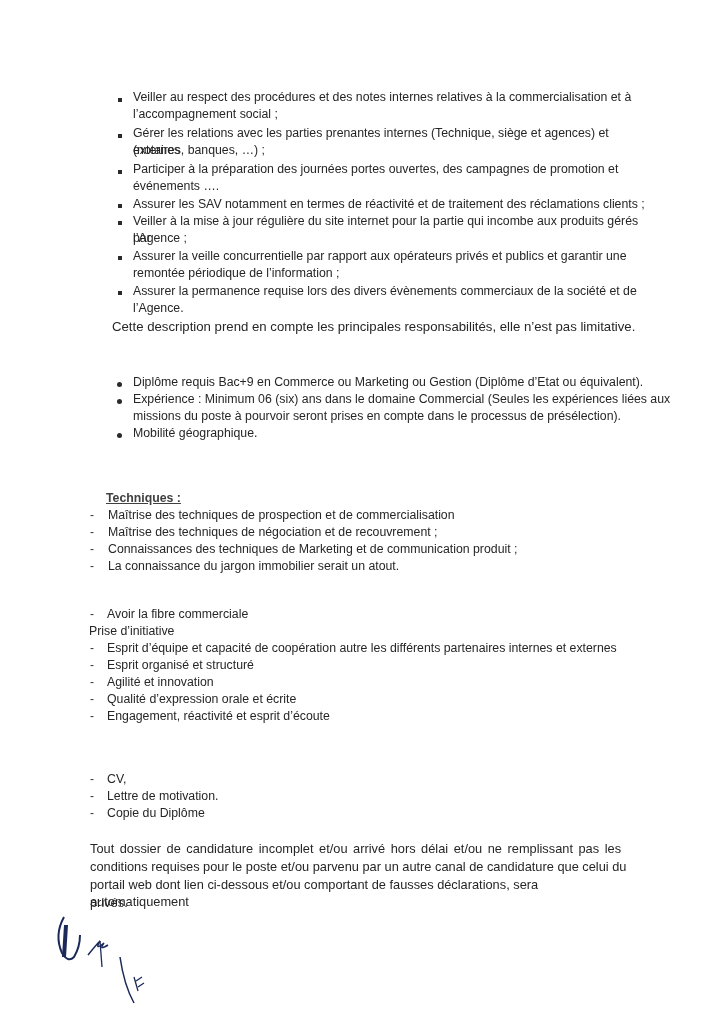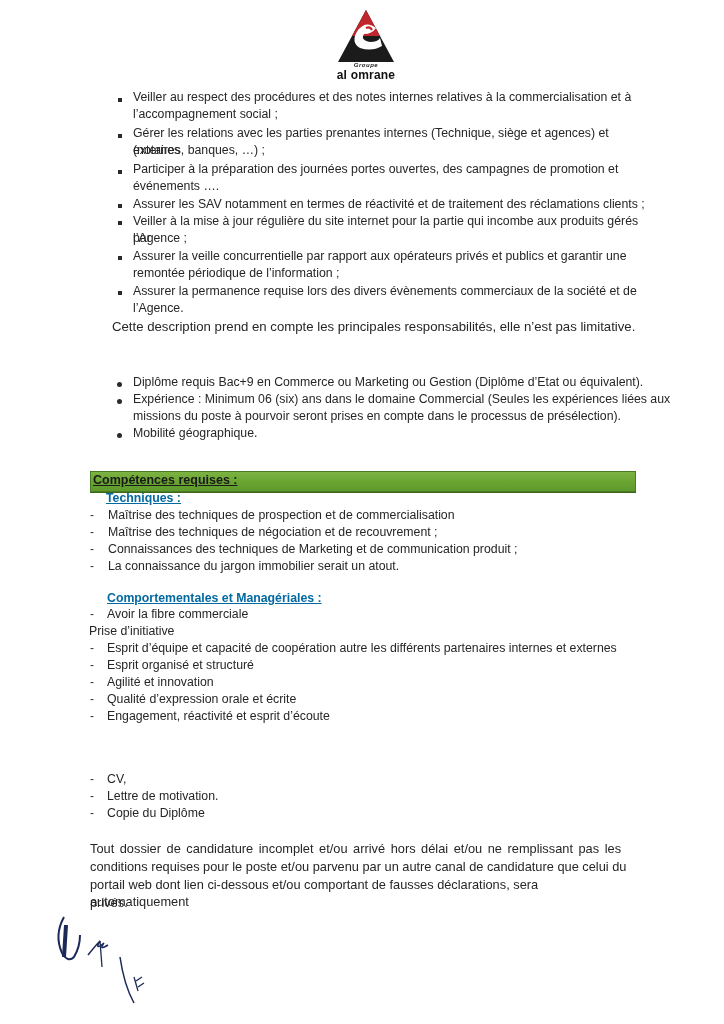--- a/index.html
+++ b/index.html
@@ -18,38 +18,28 @@
   .just { text-align: justify; text-align-last: auto; }
   .bullet-sq { position: absolute; width: 4px; height: 4px; background: #2a2a2a; }
   .bullet-dot { position: absolute; width: 5px; height: 5px; border-radius: 50%; background: #2a2a2a; }
   .dash { position: absolute; font-size: 12px; color: #333; }
 
   .section-bar { position: absolute; left: 90px; width: 544px; height: 19px;
                  background: linear-gradient(180deg, #7cb342 0%, #6aa532 50%, #5e9a2c 100%);
                  border: 1px solid #4a7a22; box-shadow: 0 1px 0 #3d661b; }
   .section-title { position: absolute; left: 2px; top: 1px; font-size: 12.5px; font-weight: bold;
                    color: #1a1a1a; text-decoration: underline; white-space: nowrap; }
-  .sub-title { position: absolute; font-size: 12.3px; font-weight: bold; text-decoration: underline; color: #0369a1; }
+  .sub-title { position: absolute; font-size: 12.3px; font-weight: bold; text-decoration: underline; color: #404040; }
   .sig { position: absolute; left: 50px; top: 905px; width: 120px; height: 110px; }
 </style>
 </head>
 <body>
 
 <div class="page">
 
-  <div class="logo">
-    <svg width="60" height="56" viewBox="0 0 60 56">
-      <polygon points="30,2 58,54 2,54" fill="#1b1b1b"></polygon>
-      <polygon points="30,2 44,28 16,28" fill="#c0272d"></polygon>
-      <path d="M22,22 Q30,12 40,20 Q36,26 28,26 Q24,32 34,34 Q42,34 44,30 L46,38 Q36,44 24,40 Q14,34 22,22 Z" fill="#ffffff"></path>
-      <path d="M30,20 Q34,18 36,22" stroke="#c0272d" stroke-width="2" fill="none"></path>
-    </svg>
-    <div class="logo-groupe">Groupe</div>
-    <div class="logo-name">al omrane</div>
-  </div>
 
   <div>
     <div class="bullet-sq" style="left:118px; top:98px;"></div>
     <div class="txt just" style="left:133px; top:89px; width:500px;">
       <div>Veiller au respect des procédures et des notes internes relatives à la commercialisation et à</div>
     </div>
     <div class="txt" style="left:133px; top:106px; width:500px;">l’accompagnement social ;</div>
 
     <div class="bullet-sq" style="left:118px; top:134px;"></div>
     <div class="txt" style="left:133px; top:125px; width:510px;">Gérer les relations avec les parties prenantes internes (Technique, siège et agences) et externes</div>
@@ -80,36 +70,32 @@
   <div>
     <div class="bullet-dot" style="left:117px; top:382px;"></div>
     <div class="txt" style="left:133px; top:374px; width:540px;">Diplôme requis Bac+9 en Commerce ou Marketing ou Gestion (Diplôme d’Etat ou équivalent).</div>
     <div class="bullet-dot" style="left:117px; top:399px;"></div>
     <div class="txt" style="left:133px; top:391px; width:545px;">Expérience : Minimum 06 (six) ans dans le domaine Commercial (Seules les expériences liées aux</div>
     <div class="txt" style="left:133px; top:408px; width:540px;">missions du poste à pourvoir seront prises en compte dans le processus de présélection).</div>
     <div class="bullet-dot" style="left:117px; top:433px;"></div>
     <div class="txt" style="left:133px; top:425px; width:540px;">Mobilité géographique.</div>
   </div>
 
-  <div class="section-bar" style="top:471px;">
-    <span class="section-title">Compétences requises :</span>
-  </div>
   <div class="sub-title" style="left:106px; top:491px;">Techniques :</div>
   <div>
     <span class="dash" style="left:90px; top:508px;">-</span>
     <div class="txt" style="left:108px; top:507px; width:560px;">Maîtrise des techniques de prospection et de commercialisation</div>
     <span class="dash" style="left:90px; top:525px;">-</span>
     <div class="txt" style="left:108px; top:524px; width:560px;">Maîtrise des techniques de négociation et de recouvrement ;</div>
     <span class="dash" style="left:90px; top:542px;">-</span>
     <div class="txt" style="left:108px; top:541px; width:560px;">Connaissances des techniques de Marketing et de communication produit ;</div>
     <span class="dash" style="left:90px; top:559px;">-</span>
     <div class="txt" style="left:108px; top:558px; width:560px;">La connaissance du jargon immobilier serait un atout.</div>
   </div>
 
-  <div class="sub-title" style="left:107px; top:591px;">Comportementales et Managériales :</div>
   <div>
     <span class="dash" style="left:90px; top:607px;">-</span>
     <div class="txt" style="left:107px; top:606px; width:570px;">Avoir la fibre commerciale</div>
     <span class="dash" style="left:90px; top:624px;">-</span>
     <div class="txt" style="left:89px; top:623px; width:570px;">Prise d’initiative</div>
     <span class="dash" style="left:90px; top:641px;">-</span>
     <div class="txt" style="left:107px; top:640px; width:580px;">Esprit d’équipe et capacité de coopération autre les différents partenaires internes et externes</div>
     <span class="dash" style="left:90px; top:658px;">-</span>
     <div class="txt" style="left:107px; top:657px; width:570px;">Esprit organisé et structuré</div>
     <span class="dash" style="left:90px; top:675px;">-</span>

